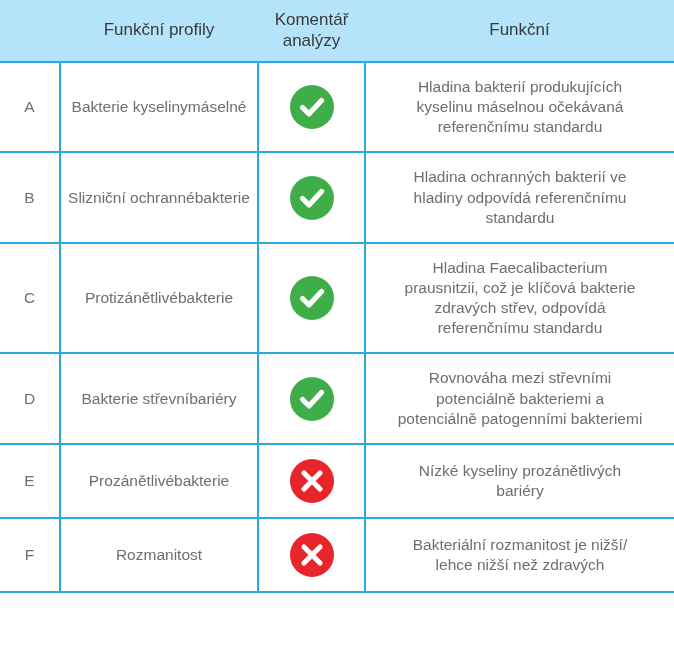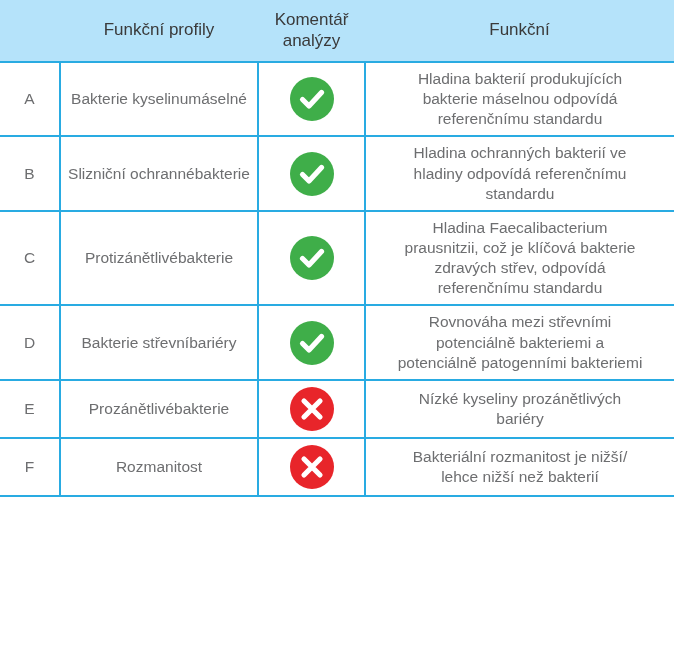--- a/index.html
+++ b/index.html
@@ -45,21 +45,21 @@
 
   
   #results-table tbody td {
     color: #6d6e70;
     font-weight: 400;
     font-size: 15.5px;
     line-height: 1.3;
     text-align: center;
     vertical-align: middle;
     border-top: 2px solid #29abe2;
-    padding: 6px 4px;
+    padding: 14px 4px;
     background: #ffffff;
   }
   #results-table tbody tr:last-child td {
     border-bottom: 2px solid #29abe2;
   }
 
   td.cell-letter {
     width: 60px;
     font-size: 16px;
     padding: 6px 2px;
@@ -114,27 +114,27 @@
       <th class="col-result-head">
         <span>Komentář</span><br>
         <span>analýzy</span>
       </th>
       <th class="col-comment-head">Funkční</th>
     </tr>
   </thead>
   <tbody id="table-body">
       <tr>
         <td class="cell-letter">A</td>
-        <td class="cell-profile"><span class="cmt-line">Bakterie kyselinu</span><span class="cmt-line">máselné</span></td>
+        <td class="cell-profile"><span class="cmt-line">Bakterie kyseliny</span><span class="cmt-line">máselné</span></td>
         <td class="cell-result"><span class="status-icon ok"><svg viewBox="0 0 44 44" aria-hidden="true">
               <path d="M12.5 22.5 L19 29 L31.5 15.5" fill="none" stroke="#ffffff" stroke-width="5.2" stroke-linecap="round" stroke-linejoin="round"></path>
             </svg></span></td>
         <td class="cell-comment">
           <span class="cmt-line">Hladina bakterií produkujících</span>
-          <span class="cmt-line">bakterie máselnou odpovídá</span>
+          <span class="cmt-line">kyselinu máselnou očekávaná</span>
           <span class="cmt-line">referenčnímu standardu</span>
         </td>
       </tr>
       <tr>
         <td class="cell-letter">B</td>
         <td class="cell-profile"><span class="cmt-line">Slizniční ochranné</span><span class="cmt-line">bakterie</span></td>
         <td class="cell-result"><span class="status-icon ok"><svg viewBox="0 0 44 44" aria-hidden="true">
               <path d="M12.5 22.5 L19 29 L31.5 15.5" fill="none" stroke="#ffffff" stroke-width="5.2" stroke-linecap="round" stroke-linejoin="round"></path>
             </svg></span></td>
         <td class="cell-comment">
@@ -180,17 +180,17 @@
         </td>
       </tr>
       <tr>
         <td class="cell-letter">F</td>
         <td class="cell-profile"><span class="cmt-line">Rozmanitost</span></td>
         <td class="cell-result"><span class="status-icon fail"><svg viewBox="0 0 44 44" aria-hidden="true">
               <path d="M14 14 L30 30 M30 14 L14 30" fill="none" stroke="#ffffff" stroke-width="5.2" stroke-linecap="round"></path>
             </svg></span></td>
         <td class="cell-comment">
           <span class="cmt-line">Bakteriální rozmanitost je nižší/</span>
-          <span class="cmt-line">lehce nižší než bakterií</span>
+          <span class="cmt-line">lehce nižší než zdravých</span>
         </td>
       </tr>
     </tbody>
 </table>
 
 </body></html>

